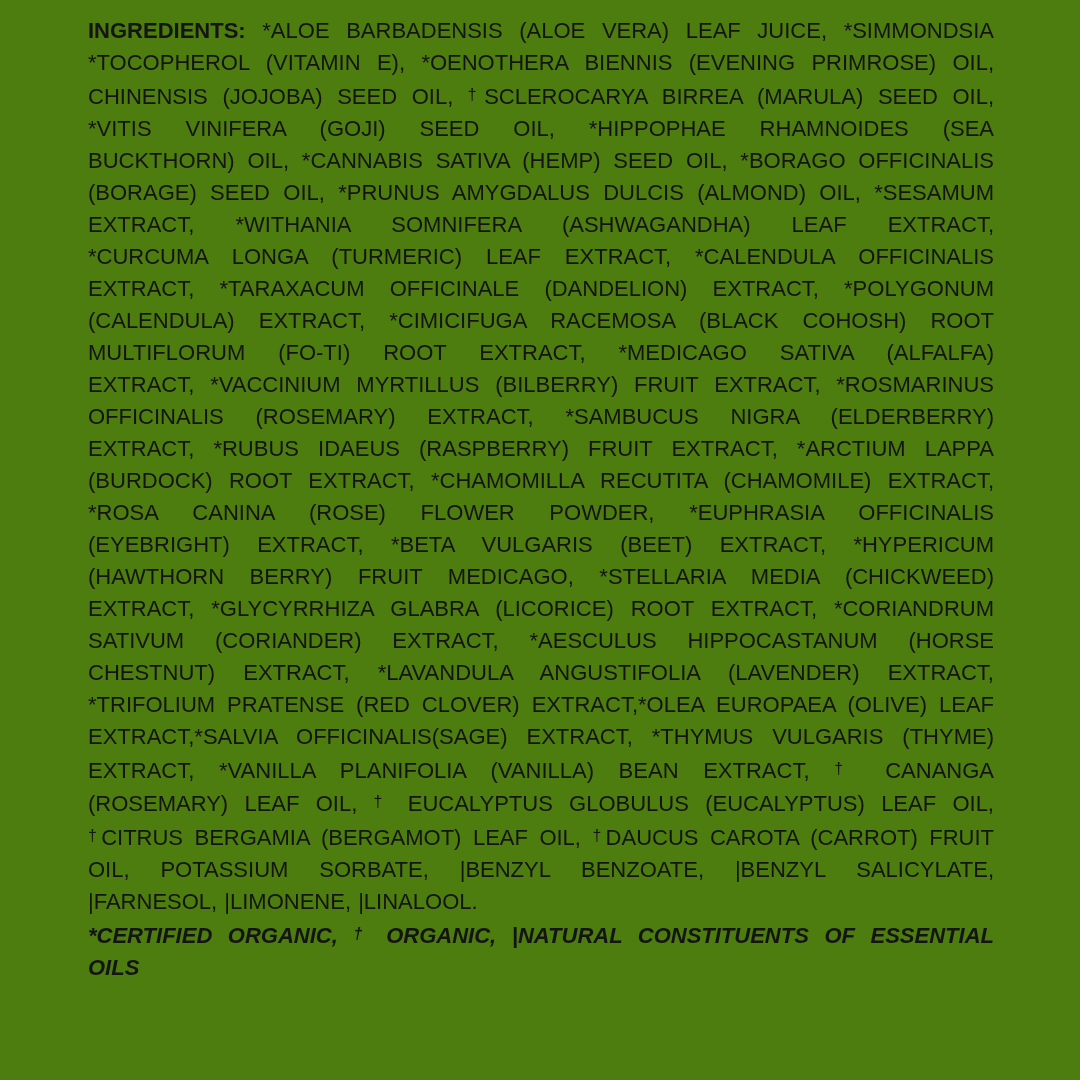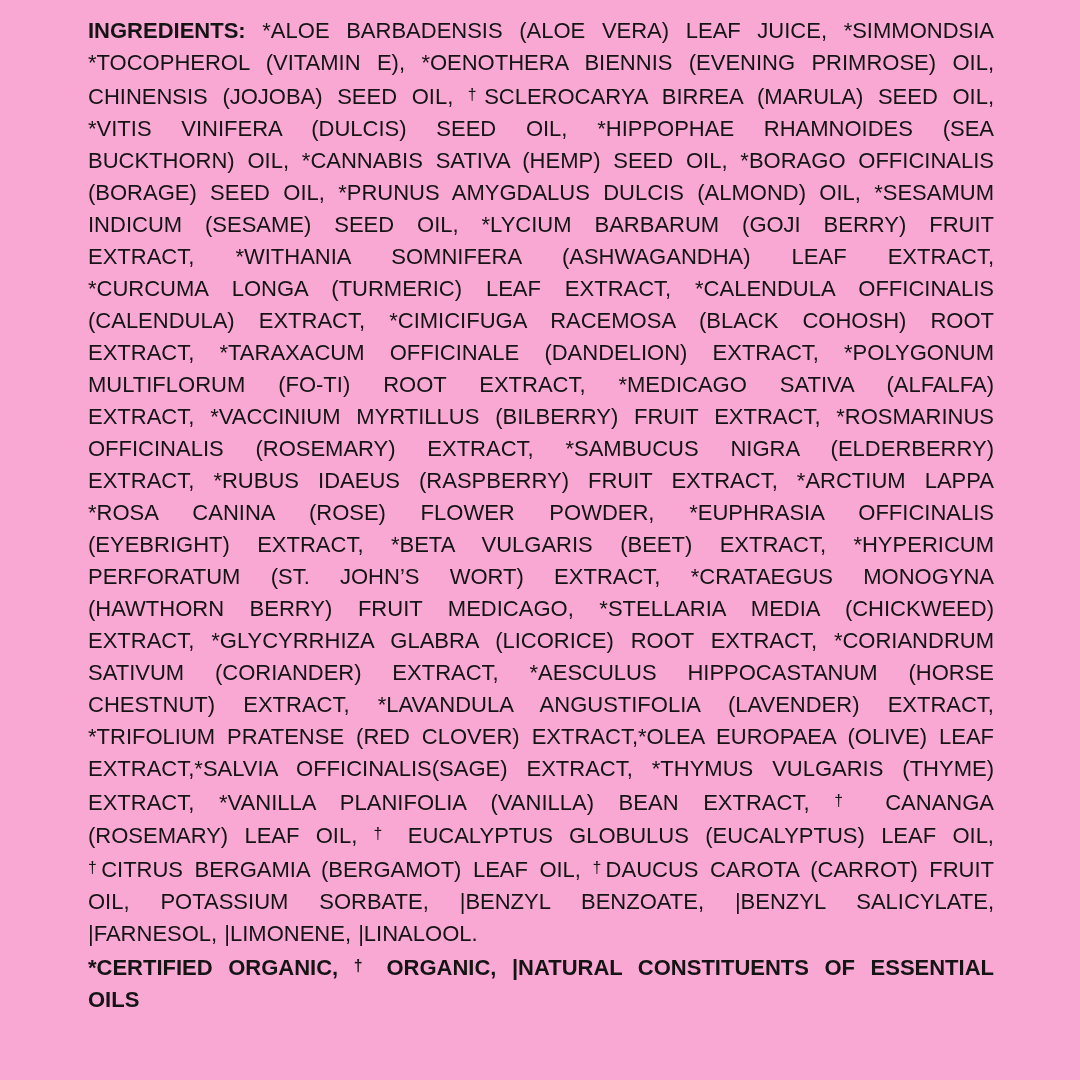--- a/index.html
+++ b/index.html
@@ -4,21 +4,21 @@
 <style>
   html, body {
     margin: 0;
     padding: 0;
     background: #ffffff;
   }
   .page {
     position: relative;
     width: 1080px;
     height: 1080px;
-    background: #f9a8d4;
+    background: #4d7c0f;
     overflow: hidden;
   }
   .textblock {
     position: absolute;
     left: 88px;
     top: 15px;
     width: 906px;
     font-family: "Liberation Sans", sans-serif;
     font-size: 22px;
     line-height: 32px;
@@ -29,52 +29,52 @@
     text-align: justify;
     text-align-last: justify;
     word-spacing: 1px;
   }
   .line.nojust {
     text-align: right;
     text-align-last: left;
   }
   .line.b {
     font-weight: bold;
+    font-style: italic;
   }
   .line strong {
     font-weight: bold;
   }
   .dg {
     font-size: 0.72em;
     vertical-align: 0.24em;
   }
 </style>
 </head>
 <body>
 
 <div class="page">
   <div class="textblock" id="text-block">
       <div class="line"><strong>INGREDIENTS:</strong> <span>*ALOE BARBADENSIS (ALOE VERA) LEAF JUICE, *SIMMONDSIA</span></div>
       <div class="line"><span>*TOCOPHEROL (VITAMIN E), *OENOTHERA BIENNIS (EVENING PRIMROSE) OIL,</span></div>
       <div class="line"><span>CHINENSIS (JOJOBA) SEED OIL, <span class="dg">†</span>SCLEROCARYA BIRREA (MARULA) SEED OIL,</span></div>
-      <div class="line"><span>*VITIS VINIFERA (DULCIS) SEED OIL, *HIPPOPHAE RHAMNOIDES (SEA</span></div>
+      <div class="line"><span>*VITIS VINIFERA (GOJI) SEED OIL, *HIPPOPHAE RHAMNOIDES (SEA</span></div>
       <div class="line"><span>BUCKTHORN) OIL, *CANNABIS SATIVA (HEMP) SEED OIL, *BORAGO OFFICINALIS</span></div>
       <div class="line"><span>(BORAGE) SEED OIL, *PRUNUS AMYGDALUS DULCIS (ALMOND) OIL, *SESAMUM</span></div>
-      <div class="line"><span>INDICUM (SESAME) SEED OIL, *LYCIUM BARBARUM (GOJI BERRY) FRUIT</span></div>
       <div class="line"><span>EXTRACT, *WITHANIA SOMNIFERA (ASHWAGANDHA) LEAF EXTRACT,</span></div>
       <div class="line"><span>*CURCUMA LONGA (TURMERIC) LEAF EXTRACT, *CALENDULA OFFICINALIS</span></div>
+      <div class="line"><span>EXTRACT, *TARAXACUM OFFICINALE (DANDELION) EXTRACT, *POLYGONUM</span></div>
       <div class="line"><span>(CALENDULA) EXTRACT, *CIMICIFUGA RACEMOSA (BLACK COHOSH) ROOT</span></div>
-      <div class="line"><span>EXTRACT, *TARAXACUM OFFICINALE (DANDELION) EXTRACT, *POLYGONUM</span></div>
       <div class="line"><span>MULTIFLORUM (FO-TI) ROOT EXTRACT, *MEDICAGO SATIVA (ALFALFA)</span></div>
       <div class="line"><span>EXTRACT, *VACCINIUM MYRTILLUS (BILBERRY) FRUIT EXTRACT, *ROSMARINUS</span></div>
       <div class="line"><span>OFFICINALIS (ROSEMARY) EXTRACT, *SAMBUCUS NIGRA (ELDERBERRY)</span></div>
       <div class="line"><span>EXTRACT, *RUBUS IDAEUS (RASPBERRY) FRUIT EXTRACT, *ARCTIUM LAPPA</span></div>
+      <div class="line"><span>(BURDOCK) ROOT EXTRACT, *CHAMOMILLA RECUTITA (CHAMOMILE) EXTRACT,</span></div>
       <div class="line"><span>*ROSA CANINA (ROSE) FLOWER POWDER, *EUPHRASIA OFFICINALIS</span></div>
       <div class="line"><span>(EYEBRIGHT) EXTRACT, *BETA VULGARIS (BEET) EXTRACT, *HYPERICUM</span></div>
-      <div class="line"><span>PERFORATUM (ST. JOHN’S WORT) EXTRACT, *CRATAEGUS MONOGYNA</span></div>
       <div class="line"><span>(HAWTHORN BERRY) FRUIT MEDICAGO, *STELLARIA MEDIA (CHICKWEED)</span></div>
       <div class="line"><span>EXTRACT, *GLYCYRRHIZA GLABRA (LICORICE) ROOT EXTRACT, *CORIANDRUM</span></div>
       <div class="line"><span>SATIVUM (CORIANDER) EXTRACT, *AESCULUS HIPPOCASTANUM (HORSE</span></div>
       <div class="line"><span>CHESTNUT) EXTRACT, *LAVANDULA ANGUSTIFOLIA (LAVENDER) EXTRACT,</span></div>
       <div class="line"><span>*TRIFOLIUM PRATENSE (RED CLOVER) EXTRACT,*OLEA EUROPAEA (OLIVE) LEAF</span></div>
       <div class="line"><span>EXTRACT,*SALVIA OFFICINALIS(SAGE) EXTRACT, *THYMUS VULGARIS (THYME)</span></div>
       <div class="line"><span>EXTRACT, *VANILLA PLANIFOLIA (VANILLA) BEAN EXTRACT, <span class="dg">†</span> CANANGA</span></div>
       <div class="line"><span>(ROSEMARY) LEAF OIL, <span class="dg">†</span> EUCALYPTUS GLOBULUS (EUCALYPTUS) LEAF OIL,</span></div>
       <div class="line"><span><span class="dg">†</span>CITRUS BERGAMIA (BERGAMOT) LEAF OIL, <span class="dg">†</span>DAUCUS CAROTA (CARROT) FRUIT</span></div>
       <div class="line"><span>OIL, POTASSIUM SORBATE, |BENZYL BENZOATE, |BENZYL SALICYLATE,</span></div>

